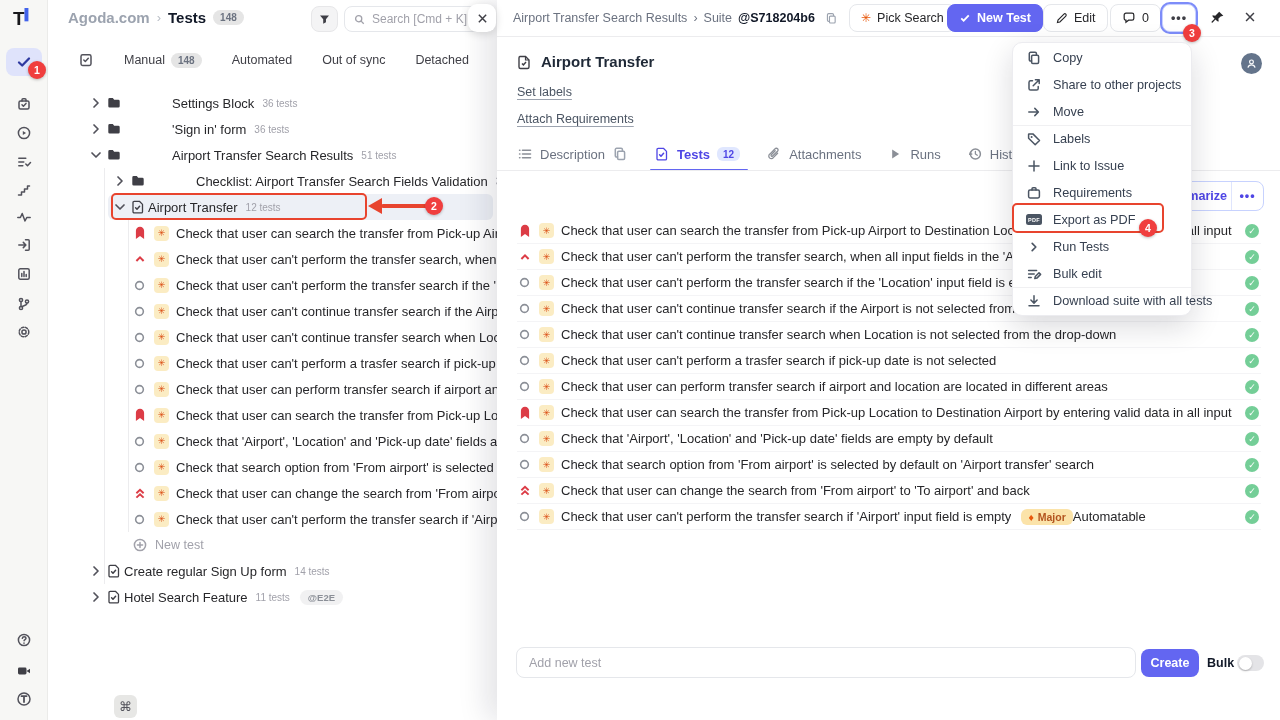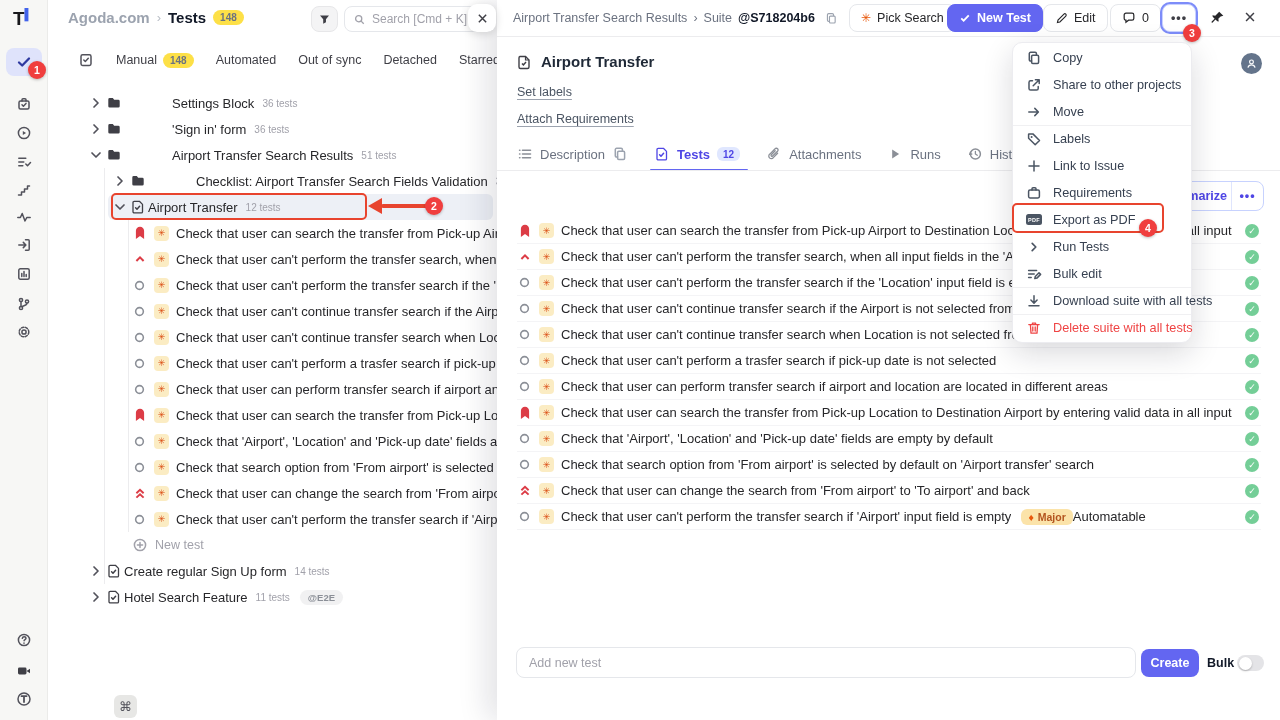--- a/index.html
+++ b/index.html
@@ -18,30 +18,30 @@
   .ic { display:inline-flex; align-items:center; justify-content:center; }
   .ic svg { display:block; }
 
   
   .tree-panel { position:absolute; left:48px; top:0; width:449px; height:720px; background:#fff; overflow:hidden; }
   .tp-header { position:absolute; left:0; top:0; width:100%; height:38px; }
   .crumb { position:absolute; left:20px; top:9px; font-size:15px; display:flex; align-items:center; gap:7px; white-space:nowrap;justify-content:flex-end; }
   .crumb .proj { color:#9ca3af; font-weight:600; }
   .crumb .sep { color:#b9bec6; font-size:13px; }
   .crumb .sect { color:#111827; font-weight:700; }
-  .pill { background:#fde047; color:#6b7280; font-size:10px; font-weight:600; border-radius:9px; padding:2px 7px; }
+  .pill { background:#e5e5e5; color:#6b7280; font-size:10px; font-weight:600; border-radius:9px; padding:2px 7px; }
   .filter-btn { position:absolute; left:263px; top:6px; width:27px; height:26px; background:#f4f4f5;
     border:1px solid #e7e7e9; border-radius:8px; display:flex; align-items:center; justify-content:center; color:#3f3f46; }
   .search-box { position:absolute; left:296px; top:6px; width:151px; height:26px; border:1px solid #e5e7eb;
     border-radius:8px; display:flex; align-items:center; padding:0 8px; gap:6px; color:#9ca3af; background:#fff; }
   .search-box input { border:none; outline:none; width:100%; font-size:12px; color:#374151;
     font-family:"Liberation Sans",sans-serif; }
   .search-box input::placeholder { color:#a1a1aa; }
 
-  .filter-tabs { position:absolute; left:0; top:46px; width:100%; height:28px; display:flex; align-items:center; gap:22px;
+  .filter-tabs { position:absolute; left:0; top:46px; width:100%; height:28px; display:flex; align-items:center; gap:30px;
     padding-left:30px; font-size:12.5px; color:#3f3f46; white-space:nowrap;text-align:right; }
   .filter-tabs .ftab { display:flex; align-items:center; gap:6px; }
 
   .tree { position:absolute; left:0; top:90px; width:520px; }
   .trow { position:relative; height:26px; display:flex; align-items:center; white-space:nowrap; font-size:13px; color:#27272a; }
   .trow .cnt { font-size:10px; color:#a1a1aa; margin-left:8px; }
   .trow .lbl { font-weight:400; }
   .trow.folder .lbl { font-weight:500;margin-left:48px; }
   .trow .chev { width:16px; display:flex; justify-content:center; color:#52525b; flex:none; }
   .trow .ticon { width:20px; display:flex; justify-content:center; color:#3f3f46; flex:none; }
@@ -925,28 +925,20 @@
         <span>Bulk edit</span>
       </div>
       <div class="mi divider">
     <span class="ic" style="">
           <svg width="16" height="16" viewBox="0 0 16 16" fill="none" stroke="currentColor" stroke-width="1.5" stroke-linecap="round" stroke-linejoin="round">
             <path d="M8 2.8v7M4.9 7L8 10.1 11.1 7M3 12.8h10"></path>
           </svg>
         </span>
         <span>Download suite with all tests</span>
       </div>
-      <div class="mi divider danger">
-    <span class="ic" style="">
-          <svg width="16" height="16" viewBox="0 0 16 16" fill="none" stroke="currentColor" stroke-width="1.5" stroke-linecap="round" stroke-linejoin="round">
-            <path d="M2.8 4.6h10.4M6.4 4.6V3.2h3.2v1.4M4.4 4.6l.6 8.6h6l.6-8.6M6.8 7v4M9.2 7v4" stroke-width="1.3"></path>
-          </svg>
-        </span>
-        <span>Delete suite with all tests</span>
-      </div>
     </div>
 
   <div class="anno anno-badge" style="left:28px; top:61px;">1</div>
   <div class="anno anno-rect" style="left:111px; top:193px; width:256px; height:27px; z-index:20;"></div>
   <div class="arrow-head"></div>
   <div class="arrow-tail"></div>
   <div class="anno anno-badge" style="left:425px; top:197px;">2</div>
   <div class="anno anno-badge" style="left:1183px; top:24px; z-index:15;">3</div>
   <div class="anno anno-rect" style="left:1012px; top:203px; width:152px; height:30px;"></div>
   <div class="anno anno-badge" style="left:1139px; top:219px;">4</div>

